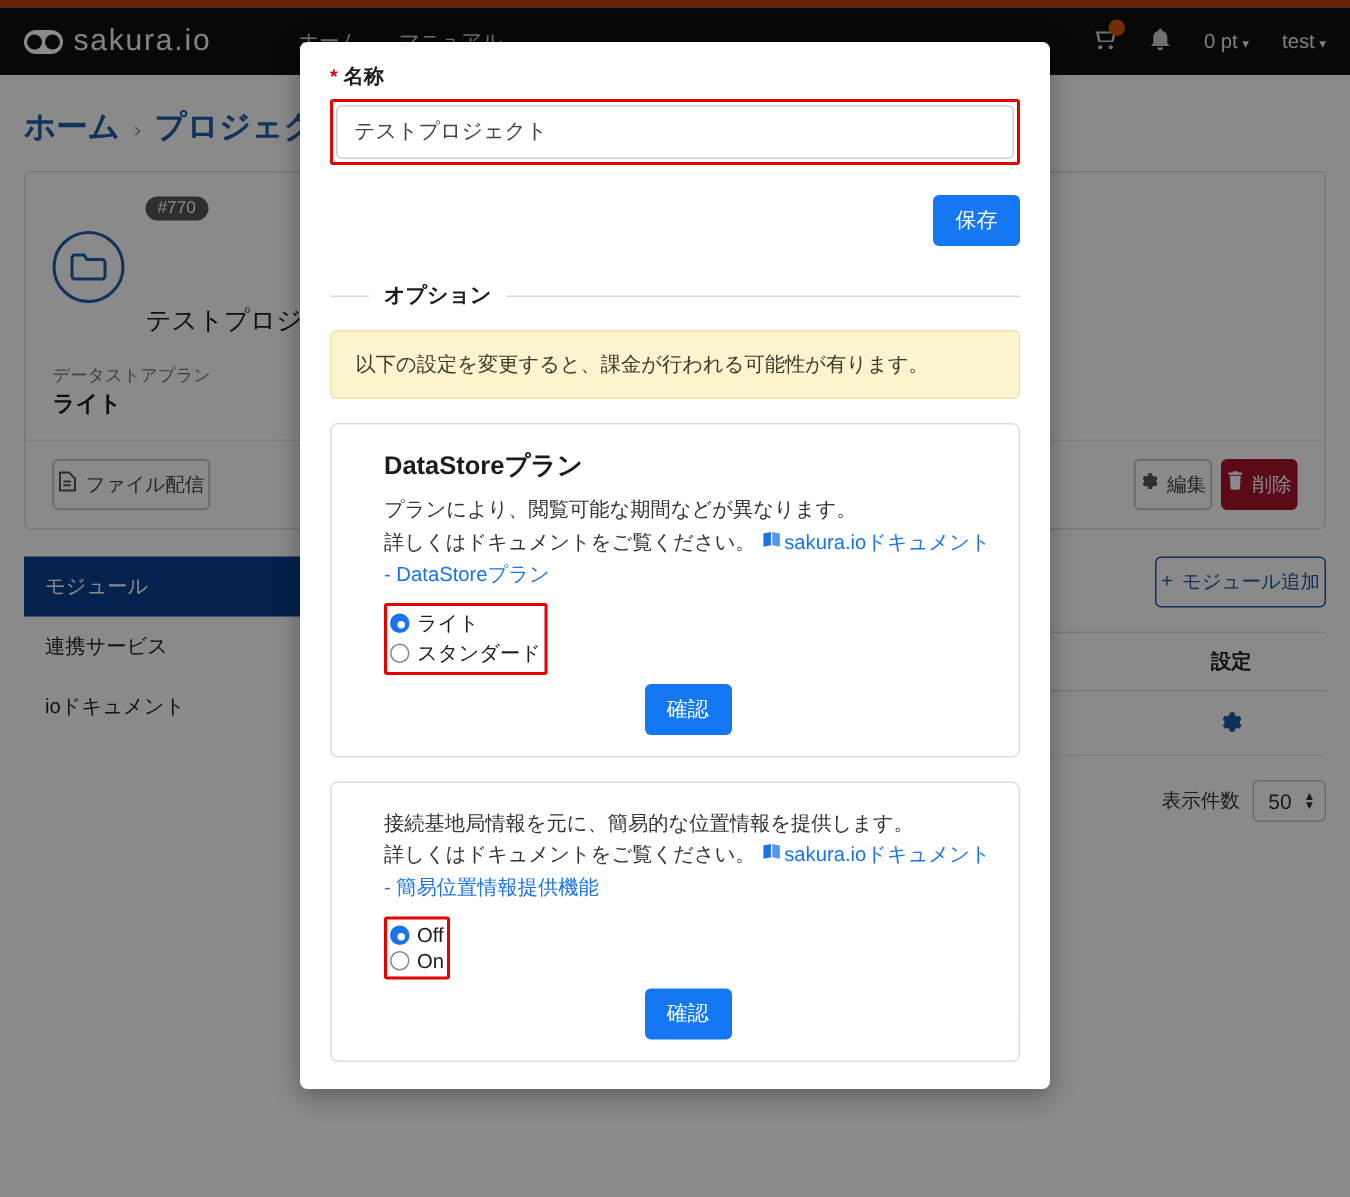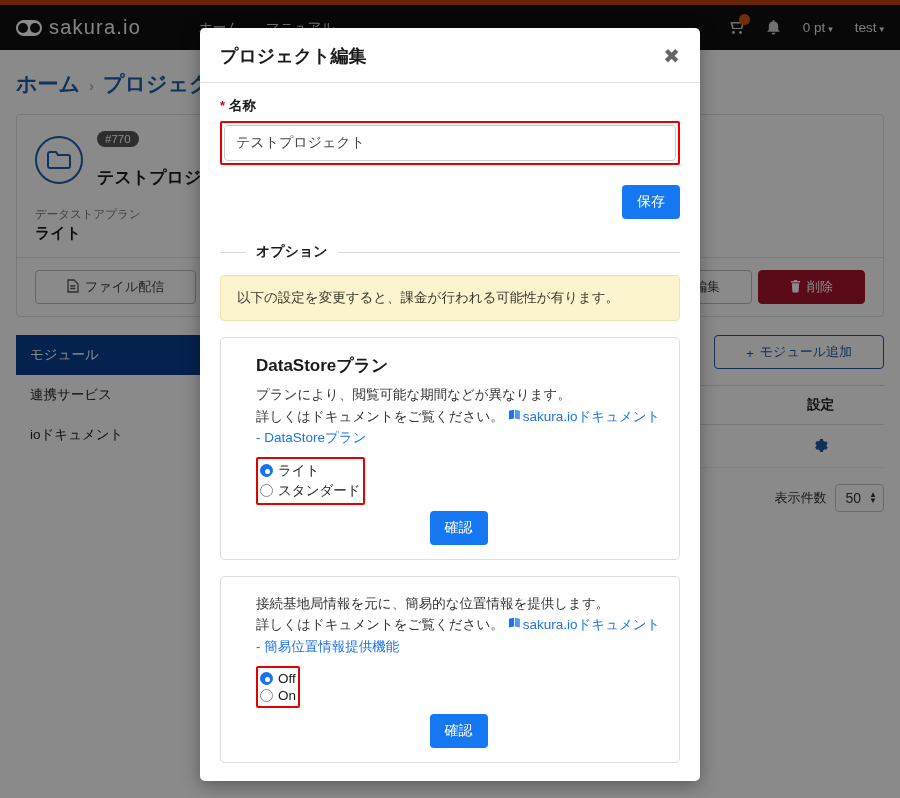--- a/index.html
+++ b/index.html
@@ -147,40 +147,41 @@
   .id-badge {
     align-self: flex-start;
     background: #555;
     color: #fff;
     font-size: 11.5px;
     padding: 2px 8px;
     border-radius: 10px;
   }
   .proj-title {
     font-size: 17px;
-    font-weight: bold;
+    font-weight: normal;
     color: #1b1b1b;
+    margin-top: 36px;
   }
   .plan-block { margin-top: 18px; }
   .plan-label { font-size: 11.5px; color: #777; }
   .plan-value { font-size: 15px; font-weight: bold; color: #1b1b1b; margin-top: 2px; }
 
   .proj-card-foot {
     border-top: 1px solid #e6e6e6;
     padding: 12px 18px;
     display: flex;
     align-items: center;
   }
   .btn {
     font-size: 13px;
     border-radius: 4px;
-    padding: 7px 31px;
+    padding: 7px 3px;
     cursor: pointer;
     display: inline-flex;
-    align-items: flex-end;
+    align-items: flex-start;
     gap: 6px;
     border: 1px solid transparent;
     background: #fff;
     white-space: nowrap;
   }
   .btn-outline-gray { border-color: #bbb; color: #444; }
   .btn-danger { background: #a8132e; color: #fff; border-color: #a8132e; }
   .btn-outline-blue { border-color: #2159a5; color: #2159a5; }
   .foot-right { margin-left: auto; display: flex; gap: 6px; }
 
@@ -569,24 +570,20 @@
           </div>
         </div>
       </div>
     </div>
   </div>
 
   <div class="overlay"></div>
 
   <div class="modal">
 
-    <div class="modal-head">
-      <span class="modal-title">プロジェクト編集</span>
-      <span class="modal-close">✖</span>
-    </div>
 
     <div class="modal-body">
 
       <div class="field-label">
         <span class="req-star">*</span>
         <span>名称</span>
       </div>
 
       <div class="hl-red">
         <input class="text-input" type="text" value="テストプロジェクト" style="">

